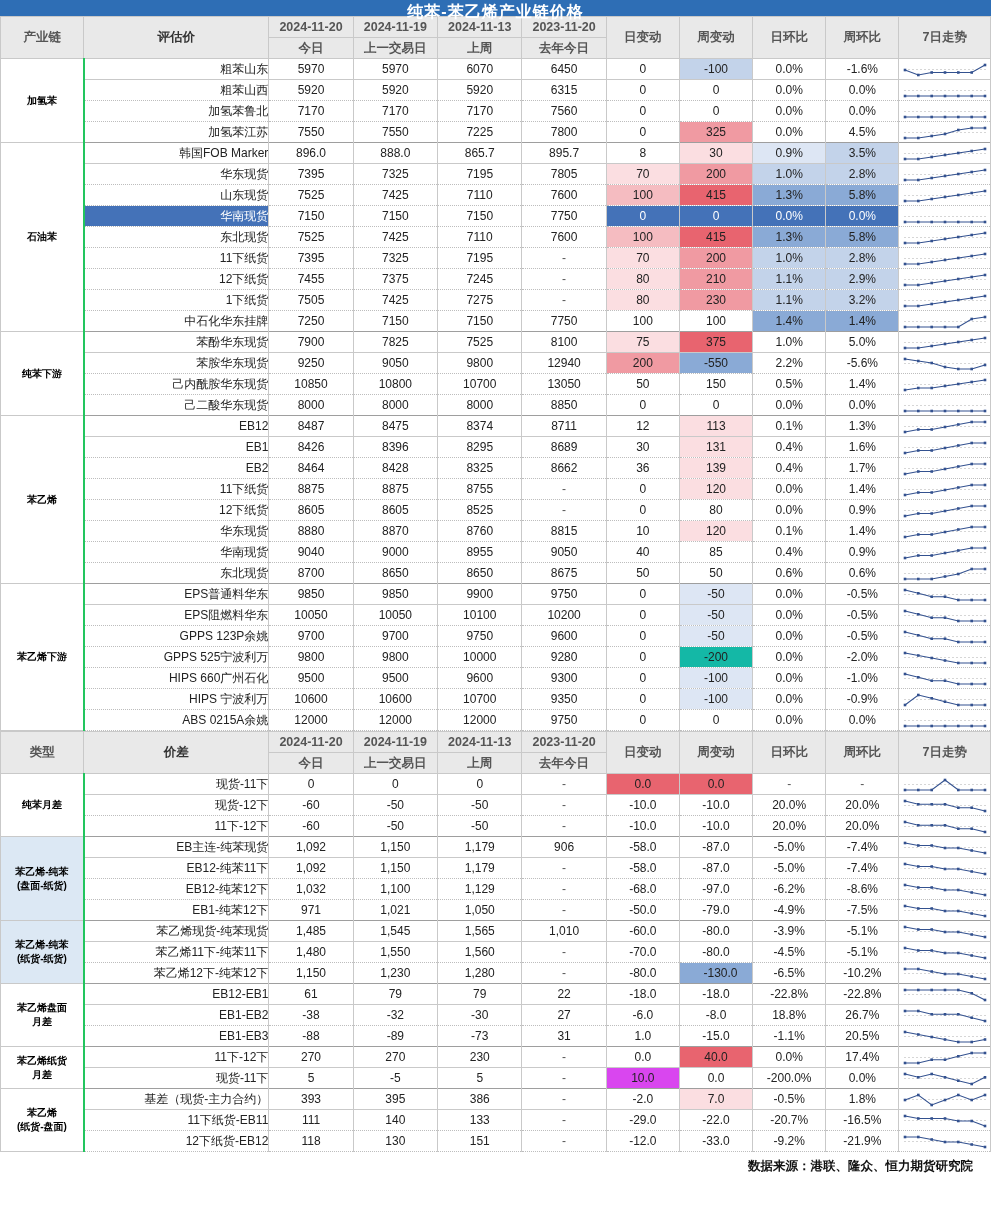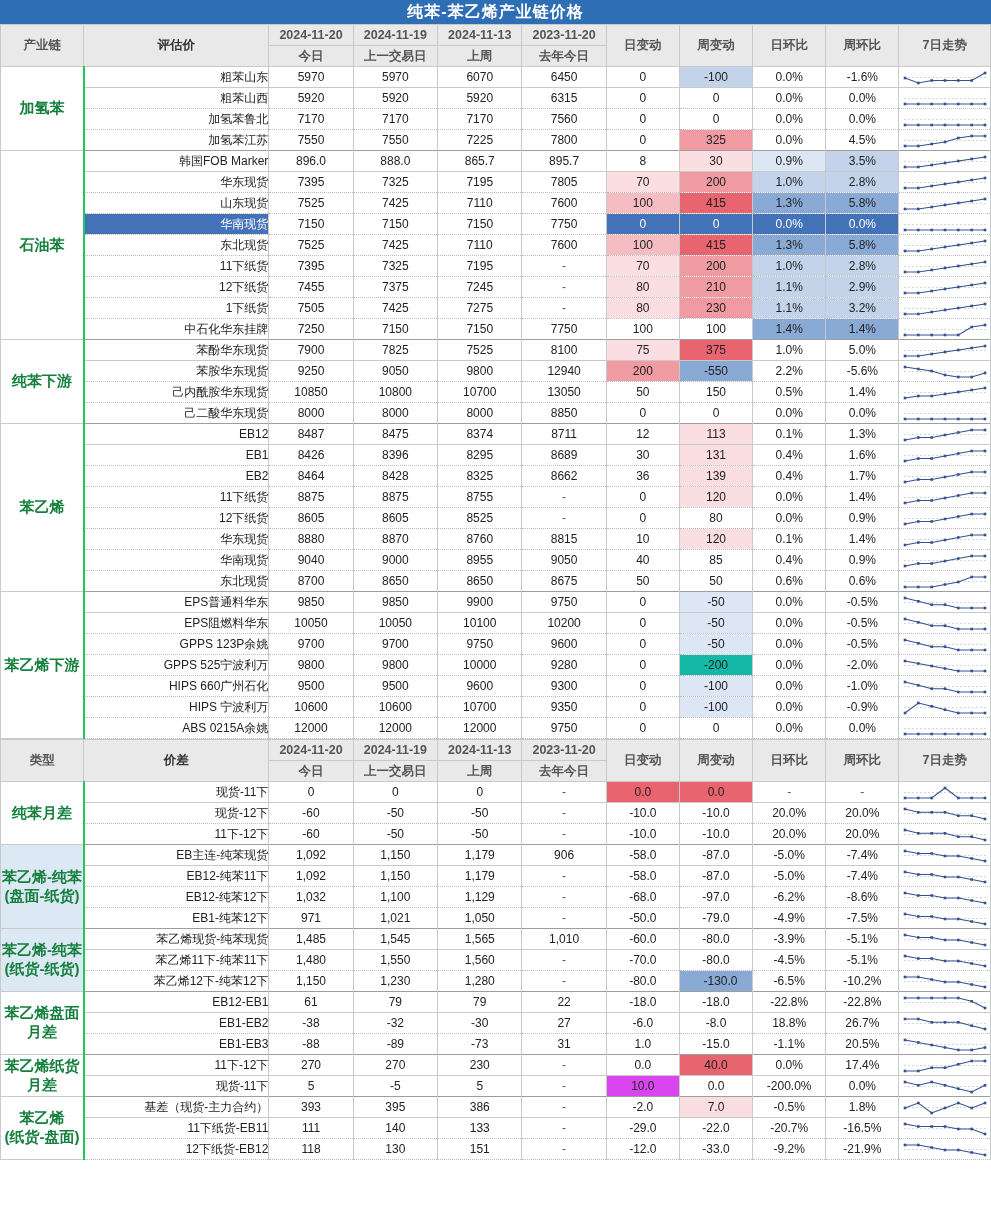--- a/index.html
+++ b/index.html
@@ -12,21 +12,21 @@
     -webkit-font-smoothing:antialiased;
   }
   .sheet{width:991px;}
   .title-bar{
     background:#2e6eb5;
     color:#ffffff;
     text-align:center;
     font-size:16px;
     font-weight:bold;
     letter-spacing:1px;
-    height:24px;
+    height:16px;
     line-height:24px;
   }
   table{border-collapse:collapse;width:991px;table-layout:fixed;}
   td,th{
     border:1px solid #c9c9c9;
     padding:0;
     height:20px;
     font-size:12px;
     text-align:center;
     vertical-align:middle;
@@ -36,22 +36,22 @@
   thead th{
     background:#e9e9e9;
     color:#555;
     font-weight:bold;
     font-size:12.5px;
   }
   thead th.dark{color:#333;}
   .grp{
     background:#ffffff;
     font-weight:bold;
-    font-size:15px;
-    color:#15803d;
+    font-size:10px;
+    color:#000000;
   }
   .grp.tint{background:#dce8f4;}
   .name{
     text-align:right;
     color:#222;
     border-left:2px solid #22c55e;
     border-right:1px solid #c9c9c9;
   }
   .num{color:#222;}
   .dash{color:#555;}
@@ -1395,17 +1395,18 @@
               <rect x="41.7" y="7.7" width="2.6" height="2.6" fill="#33518f"></rect>
               <rect x="55.0" y="7.7" width="2.6" height="2.6" fill="#33518f"></rect>
               <rect x="68.4" y="10.2" width="2.6" height="2.6" fill="#33518f"></rect>
               <rect x="81.7" y="12.7" width="2.6" height="2.6" fill="#33518f"></rect>
             </svg>
           </td>
         </tr>
       </tbody>
   </table>
 
+  <div class="source">数据来源：港联、隆众、恒力期货研究院</div>
   <div class="footer">
     
     
   </div>
 </div>
 
 </body></html>

